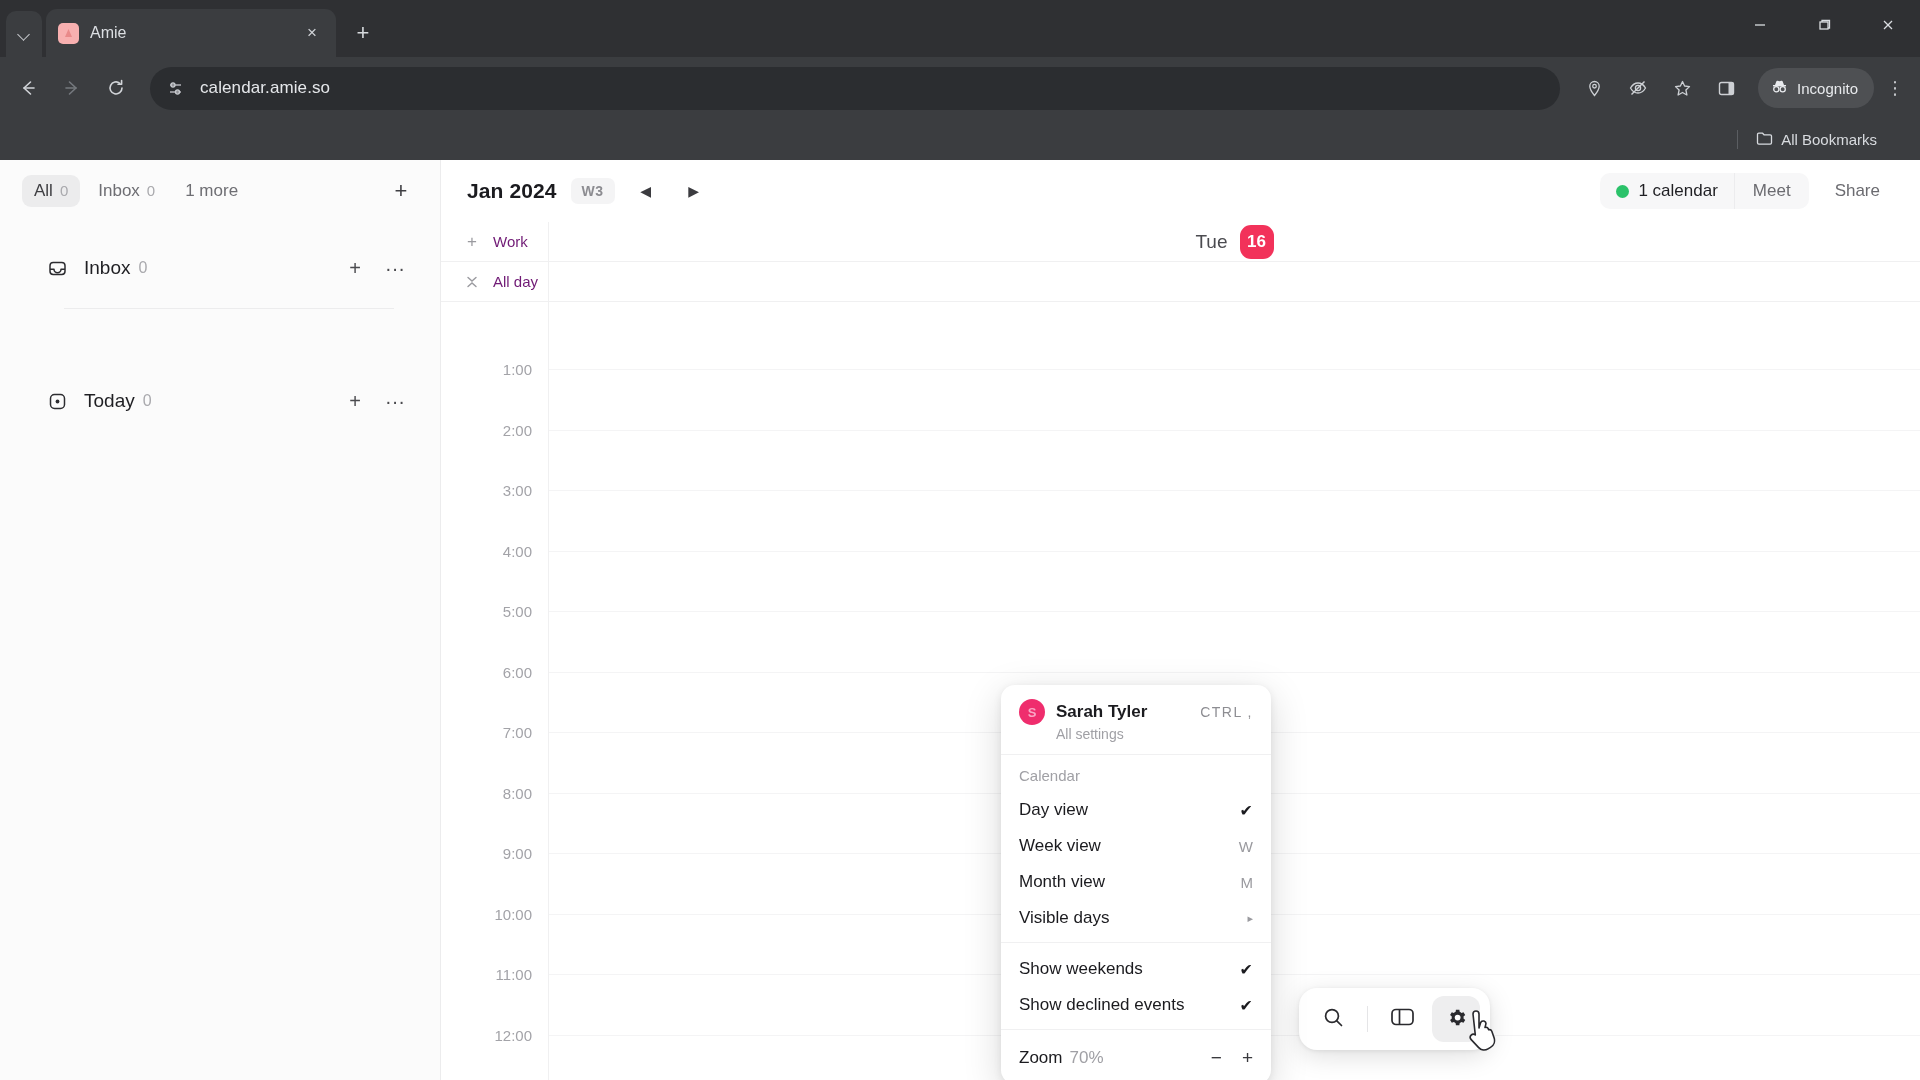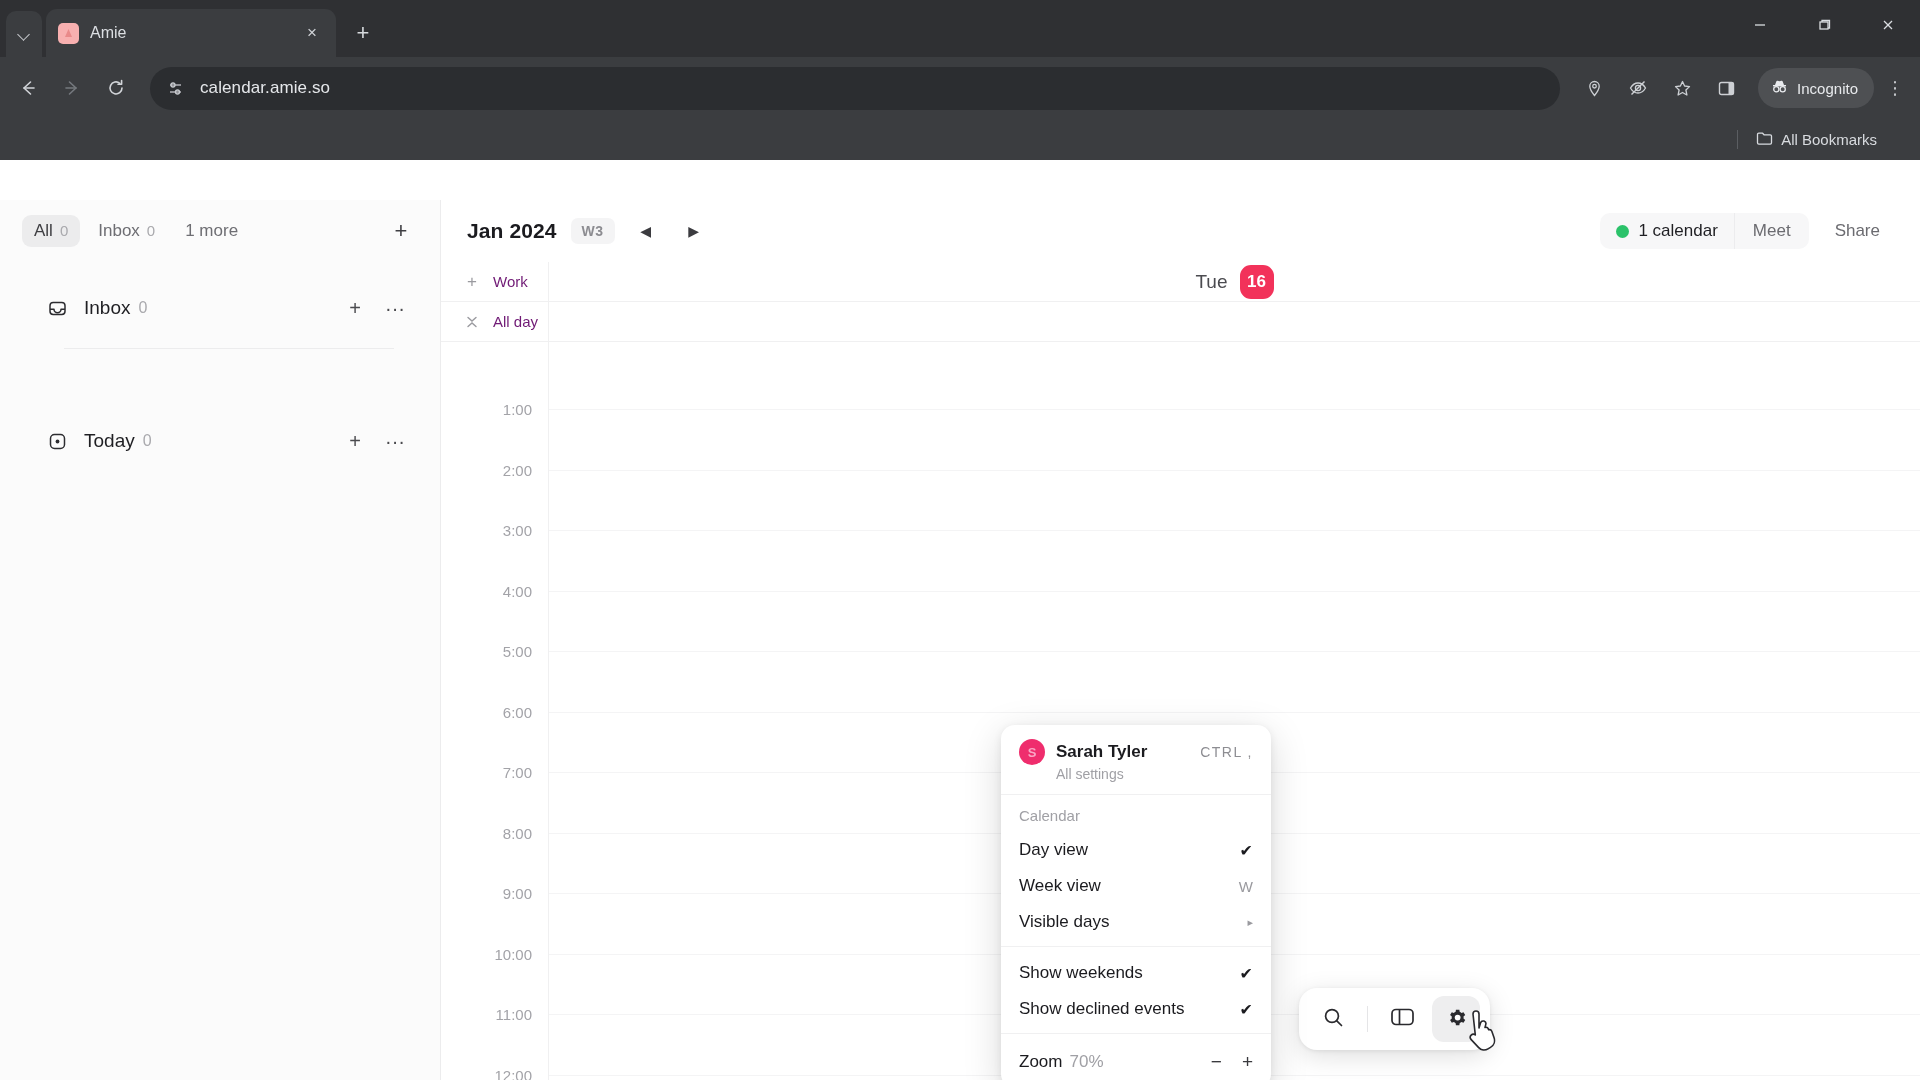--- a/index.html
+++ b/index.html
@@ -71,21 +71,21 @@
 
   .bookmarkbar {
     height: 41px; background: #3b3d40; display: flex; align-items: center;
     justify-content: flex-end; padding-right: 35px; gap: 10px; flex: 0 0 41px;
   }
   .bm-sep { width: 1px; height: 19px; background: #5b5e62; }
   .bm-all { display: flex; align-items: center; gap: 8px; color: #d8dbdf; font-size: 15px;
     padding: 5px 8px; border-radius: 6px; }
 
   
-  .page { flex: 1; display: flex; background: #ffffff; position: relative; overflow: hidden; margin-top: 40px; }
+  .page { flex: 1; display: flex; background: #ffffff; position: relative; overflow: hidden; }
 
   
   .sidebar { width: 441px; flex: 0 0 441px; background: #fbfbfb; border-right: 1px solid #ececed;
     display: flex; flex-direction: column; }
   .side-tabs { height: 62px; display: flex; align-items: center; padding: 0 22px; gap: 6px; }
   .side-tab { display: flex; align-items: baseline; gap: 7px; padding: 6px 12px; border-radius: 9px;
     font-size: 17px; color: #3e3e42; white-space: nowrap; }
   .side-tab.active { background: #ececed; }
   .side-tab .cnt { color: #a9a9ad; font-size: 15px; }
   .side-tab.muted { color: #6e6e73; }
@@ -468,20 +468,24 @@
         <div class="sec-title">Calendar</div>
         <div class="mitem">
           <span>Day view</span>
           <span class="right check">✔</span>
         </div>
         <div class="mitem">
           <span>Week view</span>
           <span class="right">W</span>
         </div>
         <div class="mitem">
+          <span>Month view</span>
+          <span class="right">M</span>
+        </div>
+        <div class="mitem">
           <span>Visible days</span>
           <span class="right caret">▸</span>
         </div>
       </div>
 
       <div class="menu-sec">
         <div class="mitem">
           <span>Show weekends</span>
           <span class="right check">✔</span>
         </div>

